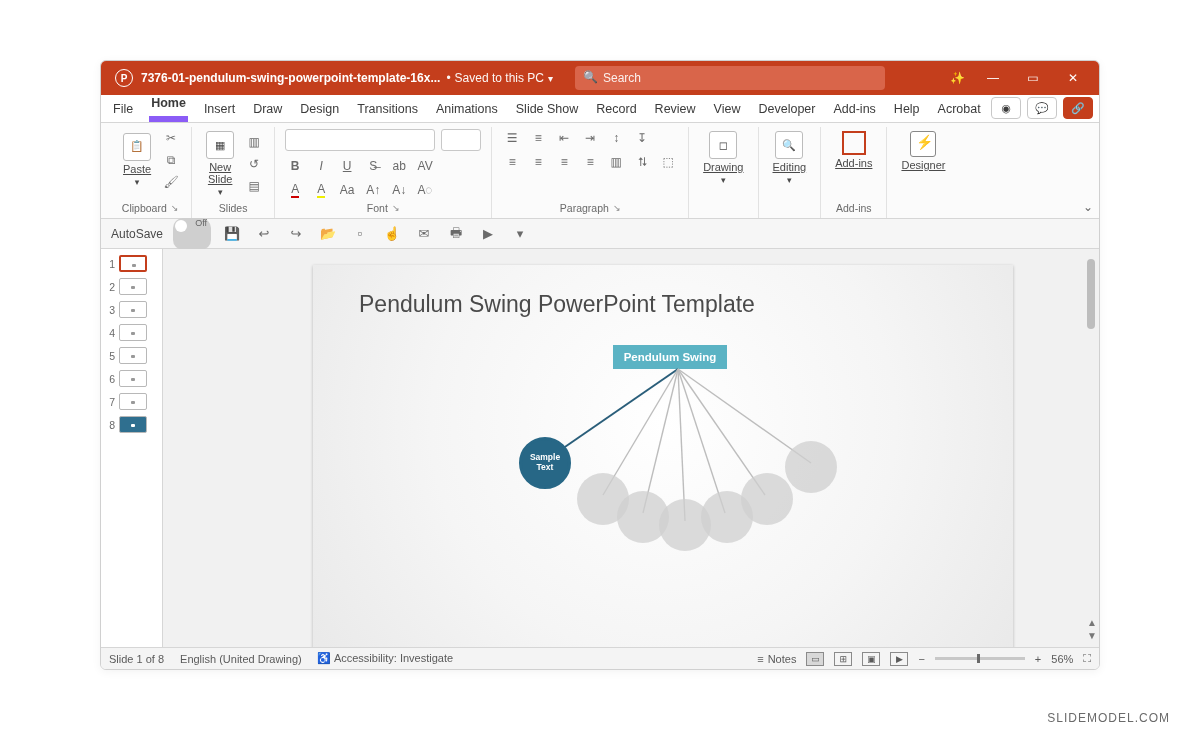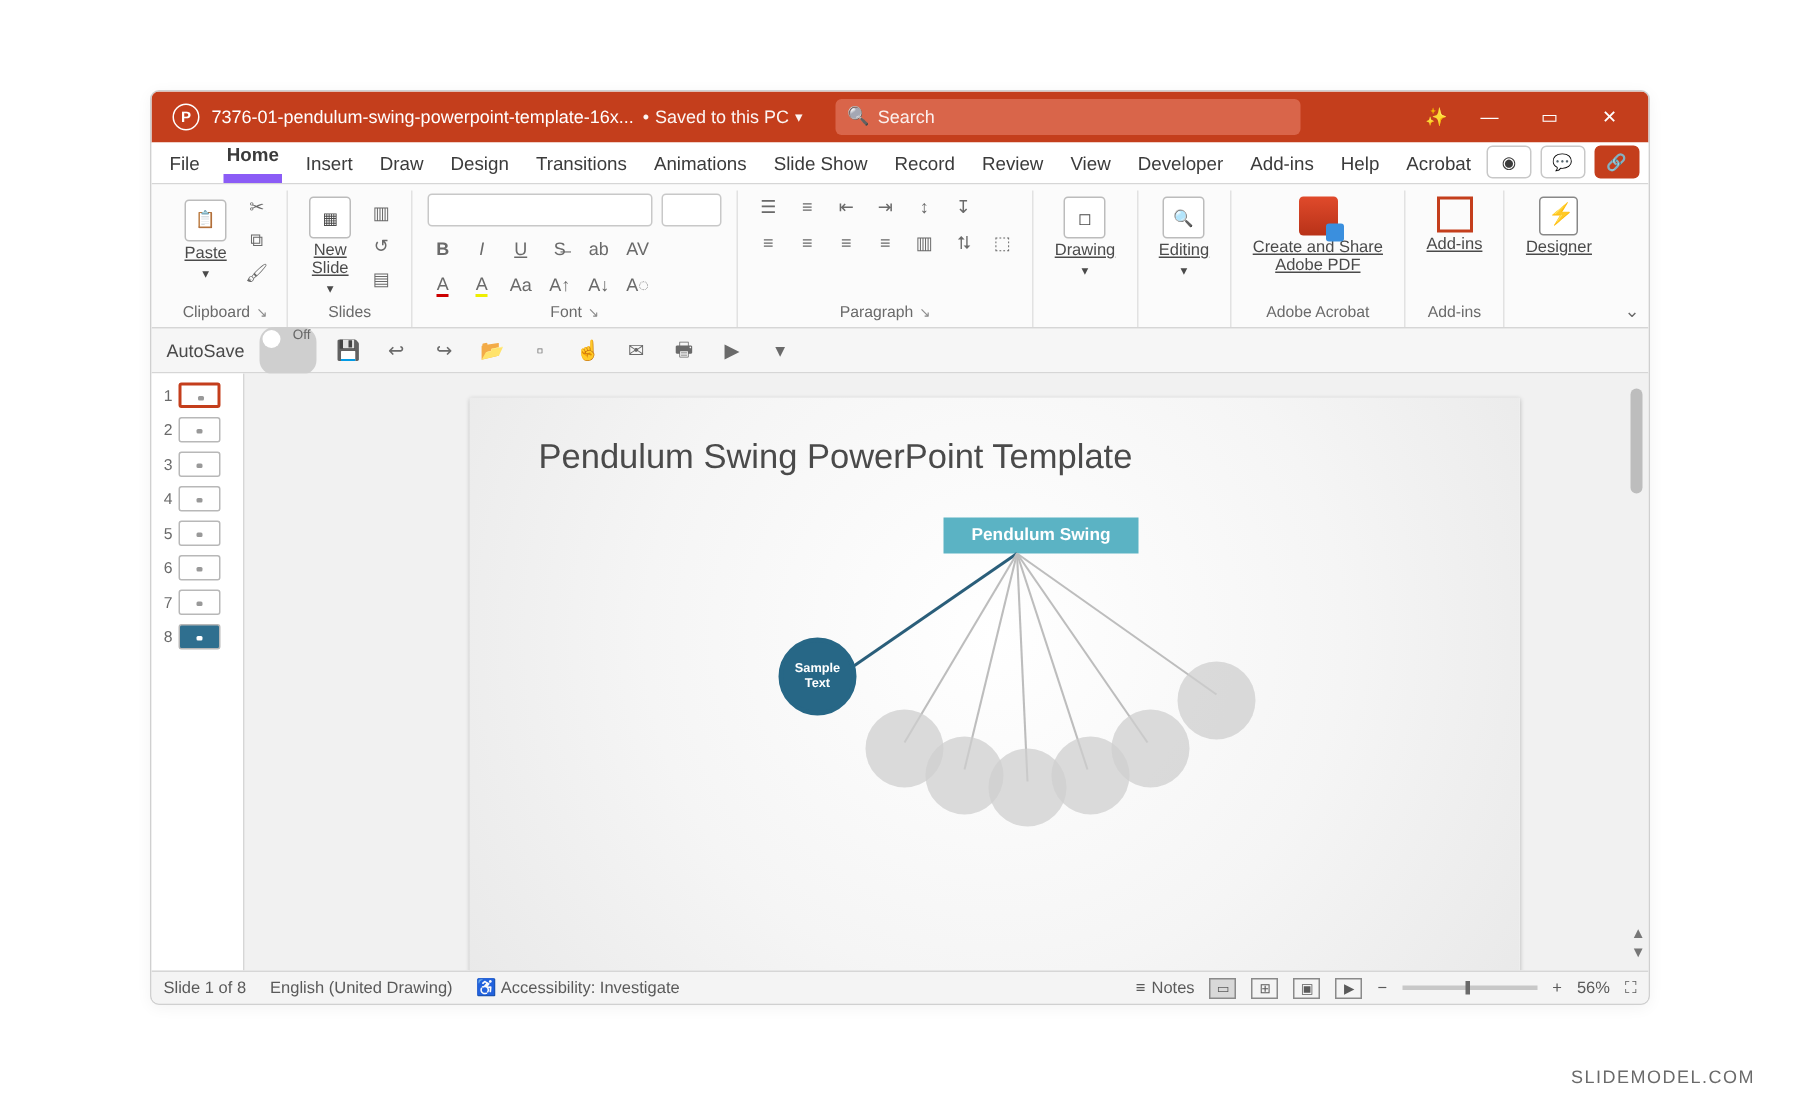--- a/index.html
+++ b/index.html
@@ -2,21 +2,21 @@
 <html><head>
 <meta charset="utf-8">
 <style>
   * { box-sizing: border-box; margin: 0; padding: 0; font-family: "Segoe UI", Arial, sans-serif; }
   body { background: #fff; width: 1200px; height: 743px; position: relative; overflow: hidden; }
   .frame { position: absolute; left: 100px; top: 60px; width: 1000px; height: 610px; border: 1px solid #d0d0d0; border-radius: 6px; overflow: hidden; box-shadow: 0 2px 10px rgba(0,0,0,.05); background:#fff; }
 
   
   .titlebar { height: 34px; background: #c43e1c; display: flex; align-items: center; color: #fff; font-size: 12px; padding: 0 6px; }
   .titlebar .logo { width: 18px; height: 18px; border: 1.5px solid #fff; border-radius: 50%; display:flex; align-items:center; justify-content:center; font-size:10px; font-weight:bold; margin: 0 8px; }
-  .titlebar .docname { max-width: 300px; white-space: nowrap; overflow: hidden; text-overflow: ellipsis; }
+  .titlebar .docname { max-width: 300px; white-space: nowrap; overflow: hidden; text-overflow: ellipsis; font-weight: bold; }
   .titlebar .saved { margin: 0 6px; opacity:.95; display:flex; align-items:center; gap:4px;}
   .titlebar .chev { font-size:10px; }
   .titlebar .searchwrap { flex:0 0 auto; margin-left: 16px; }
   .titlebar .search { width: 310px; height: 24px; background: #d9654a; border:none; border-radius: 4px; color:#fff; padding:0 8px 0 28px; font-size:12px; }
   .titlebar .search::placeholder { color: #fff; opacity:.9;}
   .titlebar .searchwrap { position:relative; }
   .titlebar .searchicon{ position:absolute; left:8px; top:4px; color:#fff; font-size:12px; }
   .titlebar .spacer { flex:1; }
   .titlebar .winbtn { width: 40px; height:34px; display:flex; align-items:center; justify-content:center; font-size:12px; cursor:pointer; }
   .titlebar .wand{ width:30px; text-align:center; }
@@ -66,21 +66,21 @@
   .thumb .num { width:10px; font-size:10.5px; color:#6a6a6a; text-align:right;}
   .thumb .mini-slide{ width:28px; height:17px; border:1px solid #b8b8b8; border-radius:2px; background:#fff; position:relative;}
   .thumb.sel .mini-slide{ border:2px solid #c43e1c; }
   .thumb .mini-slide .dot{position:absolute;width:4px;height:3px;background:#999;left:11px;top:7px;border-radius:1px;}
   .thumb.last .mini-slide{background:#2f6f8f;}
   .thumb.last .mini-slide .dot{background:#fff;}
 
   .canvaswrap { flex:1; position:relative; overflow:hidden;margin-left:40px;}
   .slide { position:absolute; left:110px; top:16px; width:700px; height:394px; background:radial-gradient(circle at 50% 40%, #ffffff 0%, #f5f5f5 55%, #e9e9e9 100%); box-shadow: 0 1px 3px rgba(0,0,0,.25); }
   .slide .title { position:absolute; left:46px; top:26px; font-size:23px; font-weight:500; color:#4a4a4a; }
-  .slide .label { position:absolute; left:316px; top:80px; width:130px; height:24px; background:#5bb3c4; color:#fff; font-size:11.5px; font-weight:600; display:flex; align-items:center; justify-content:center;}
+  .slide .label { position:absolute; left:300px; top:80px; width:114px; height:24px; background:#5bb3c4; color:#fff; font-size:11.5px; font-weight:600; display:flex; align-items:center; justify-content:center;}
   .slide .samptxt { position:absolute; left:62px; top:185px; width:135px; font-size:10.5px; color:#9a9a9a; text-align:right; line-height:1.35;}
   .slide .ball { width:52px; height:52px; border-radius:50%; background:#cfcfcf; position:absolute; opacity:.75;}
   .slide .ball.main{ background:#276786; opacity:1; color:#fff; display:flex; align-items:center; justify-content:center; font-size:8.5px; font-weight:700; text-align:center; line-height:1.15; border:3px solid #276786;}
   .slide svg.lines{position:absolute; left:0; top:0; width:100%; height:100%; pointer-events:none;}
 
   .scrollbar { position:absolute; right:2px; top:4px; width:10px; bottom:40px; }
   .scrollbar .thumbv{ position:absolute; top:6px; width:8px; height:70px; background:#bdbdbd; border-radius:4px; cursor:pointer;}
   .navarrows{ position:absolute; right:2px; bottom:6px; display:flex; flex-direction:column; gap:2px; color:#777; font-size:10px;}
   .navarrows span{cursor:pointer;}
 
@@ -258,30 +258,20 @@
 
     <div class="group">
       <div class="vbtn">
         <div class="ic">🔍</div>
         <div class="lbl">Editing</div>
         <div style="font-size:9px">▾</div>
       </div>
       <div class="grouplabel">&nbsp;</div>
     </div>
 
-    <div class="group">
-      <div class="vbtn">
-        <div class="adobeicon"></div>
-        <div class="lbl" style="white-space:pre">Create and Share
-Adobe PDF</div>
-      </div>
-      <div class="grouplabel">
-          <span>Adobe Acrobat</span>
-        </div>
-    </div>
 
     <div class="group">
       <div class="vbtn">
         <div class="addicon"></div>
         <div class="lbl">Add-ins</div>
       </div>
       <div class="grouplabel">
           <span>Add-ins</span>
         </div>
     </div>
@@ -378,21 +368,21 @@
           <line x1="365" y1="104" x2="412" y2="248" stroke="#bdbdbd" stroke-width="1.4"></line>
           <line x1="365" y1="104" x2="452" y2="230" stroke="#bdbdbd" stroke-width="1.4"></line>
           <line x1="365" y1="104" x2="498" y2="198" stroke="#bdbdbd" stroke-width="1.4"></line>
         </svg>
         <div class="ball" style="left:264px; top:208px;"></div>
         <div class="ball" style="left:304px; top:226px;"></div>
         <div class="ball" style="left:346px; top:234px;"></div>
         <div class="ball" style="left:388px; top:226px;"></div>
         <div class="ball" style="left:428px; top:208px;"></div>
         <div class="ball" style="left:472px; top:176px;"></div>
-        <div class="ball main" style="left:206px; top:160px; white-space:pre;">Sample
+        <div class="ball main" style="left:206px; top:172px; white-space:pre;">Sample
 Text</div>
       </div>
       <div class="scrollbar">
           <div class="thumbv"></div>
         </div>
       <div class="navarrows">
         <span>▲</span>
         <span>▼</span>
       </div>
     </div>

